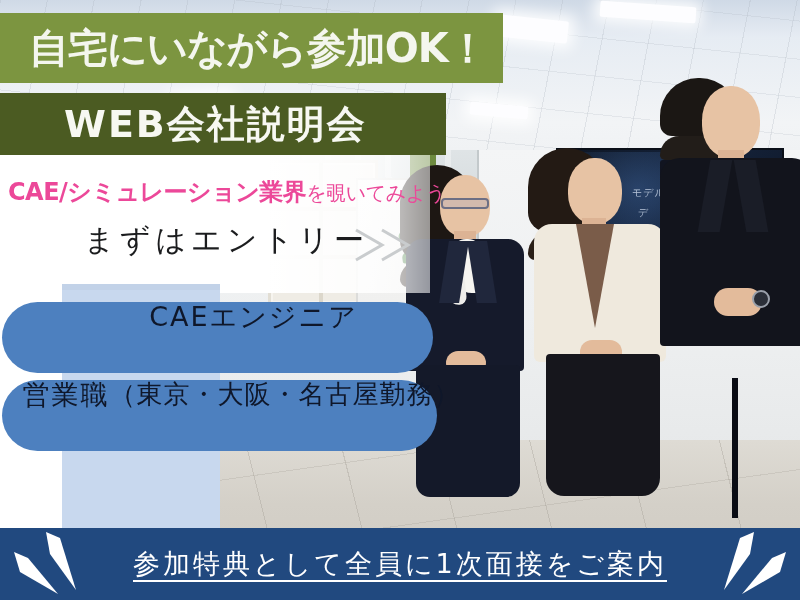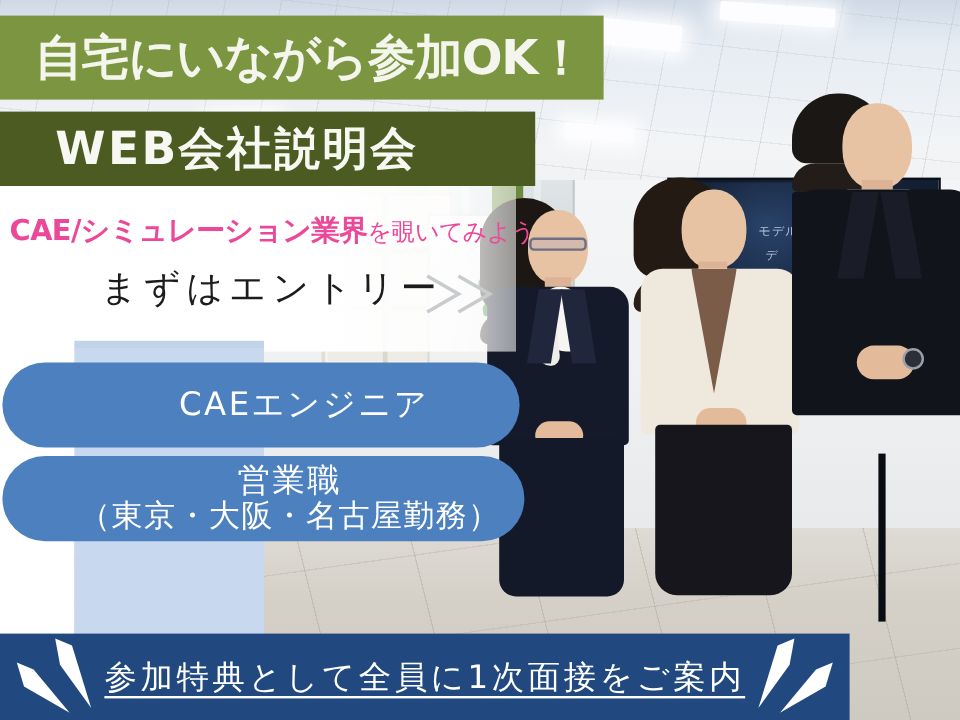--- a/index.html
+++ b/index.html
@@ -178,21 +178,21 @@
   .band1{
     left:0;top:13px;width:503px;height:70px;background:#7c9540;
     padding-left:29px;box-sizing:border-box;
   }
   .band1 .txt{
     color:#f4f6ee;font-size:40px;font-weight:700;letter-spacing:-1px;
     font-family:"DejaVu Sans",sans-serif;white-space:nowrap;
   }
   .band2{
     left:0;top:93px;width:446px;height:62px;background:#4b5b22;
-    padding-left:46px;box-sizing:border-box;
+    padding-left:64px;box-sizing:border-box;
   }
   .band2 .txt{
     color:#f7f8f2;font-size:38px;font-weight:700;letter-spacing:2px;
     font-family:"DejaVu Sans",sans-serif;white-space:nowrap;
   }
 
   
   .sub1{
     position:absolute;left:8px;top:176px;color:#ec4899;
     font-size:24px;font-weight:700;letter-spacing:-.5px;
@@ -204,36 +204,36 @@
     font-size:30px;font-weight:500;letter-spacing:5px;
     font-family:"DejaVu Sans",sans-serif;white-space:nowrap;
   }
   .arrow-out{
     position:absolute;left:352px;top:224px;width:68px;height:42px;
   }
 
   
   .pill{
     position:absolute;background:#4d80bf;border-radius:40px;
-    display:flex;flex-direction:column;align-items:center;justify-content:center;
-    color:#ffffff;text-align:center;
+    display:flex;flex-direction:row;align-items:flex-start;justify-content:center;
+    color:#0f172a;text-align:center;
   }
   .pill1{left:2px;top:302px;width:431px;height:71px;}
   .pill2{left:2px;top:380px;width:435px;height:71px;}
   .pill .l1{font-size:27px;font-weight:500;letter-spacing:2px;line-height:1.08;
     font-family:"DejaVu Sans",sans-serif;white-space:nowrap;}
   .pill .l2{font-size:26px;font-weight:500;letter-spacing:1px;line-height:1.12;
     font-family:"DejaVu Sans",sans-serif;white-space:nowrap;}
   .pill1 .l1,.pill1 .l2{transform:translateX(36px);}
   .pill2 .l1{transform:translateX(22px);}
   .pill2 .l2{transform:translateX(22px);}
 
   
   .bottom{
-    position:absolute;left:0;top:528px;width:708px;height:72px;
+    position:absolute;left:0;top:528px;width:800px;height:72px;
     background:#21497f;overflow:hidden;
   }
   .bottom .btxt{
     position:absolute;left:0;top:0;width:100%;height:100%;
     display:flex;align-items:center;justify-content:center;
     color:#ffffff;font-size:27px;font-weight:500;letter-spacing:3px;
     font-family:"DejaVu Sans",sans-serif;white-space:nowrap;
     text-decoration:underline;text-underline-offset:7px;text-decoration-thickness:2px;
   }
 </style>

